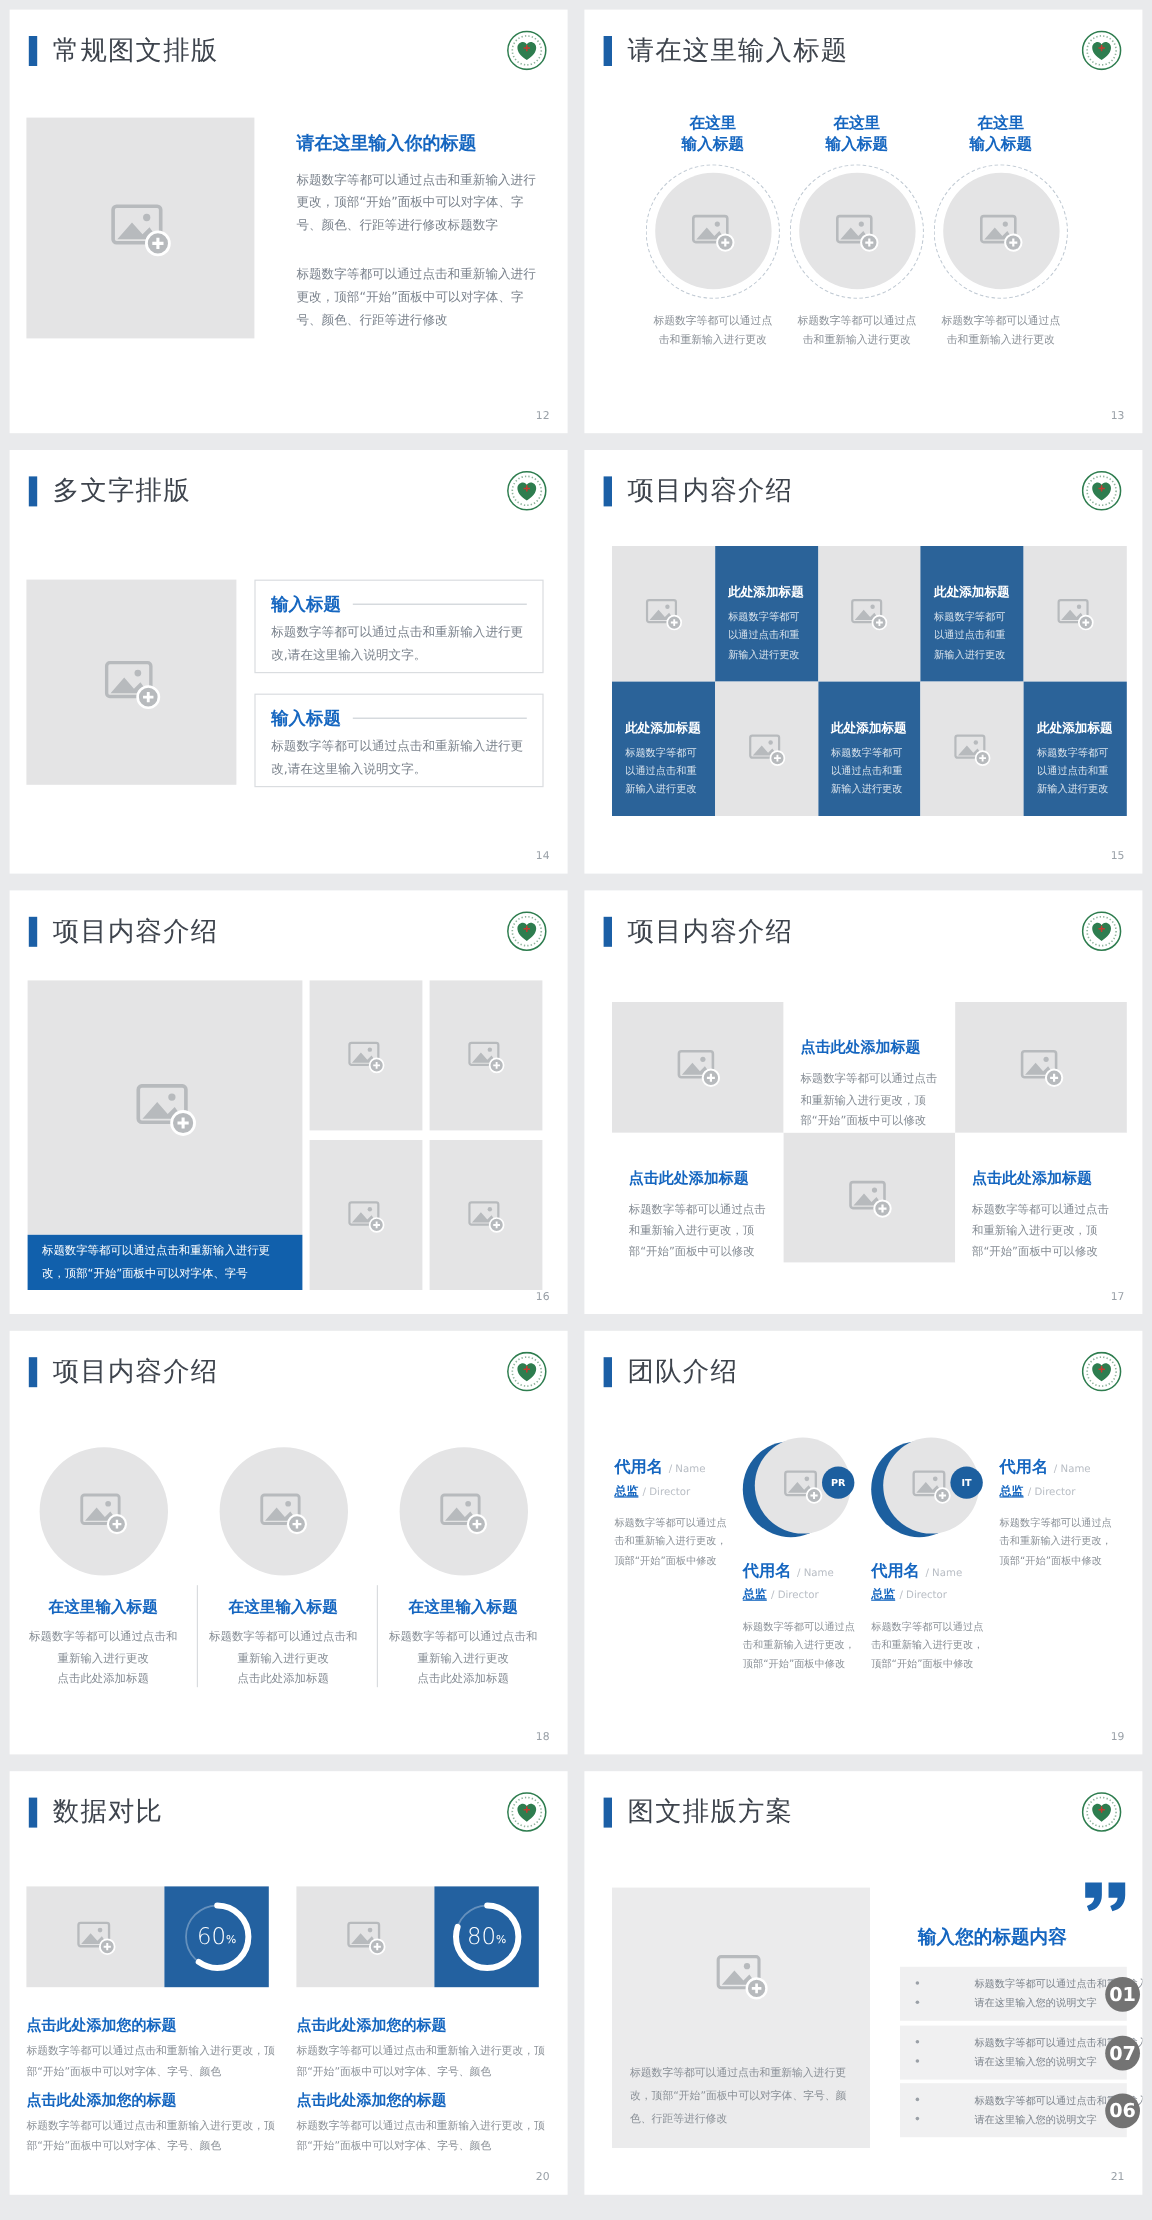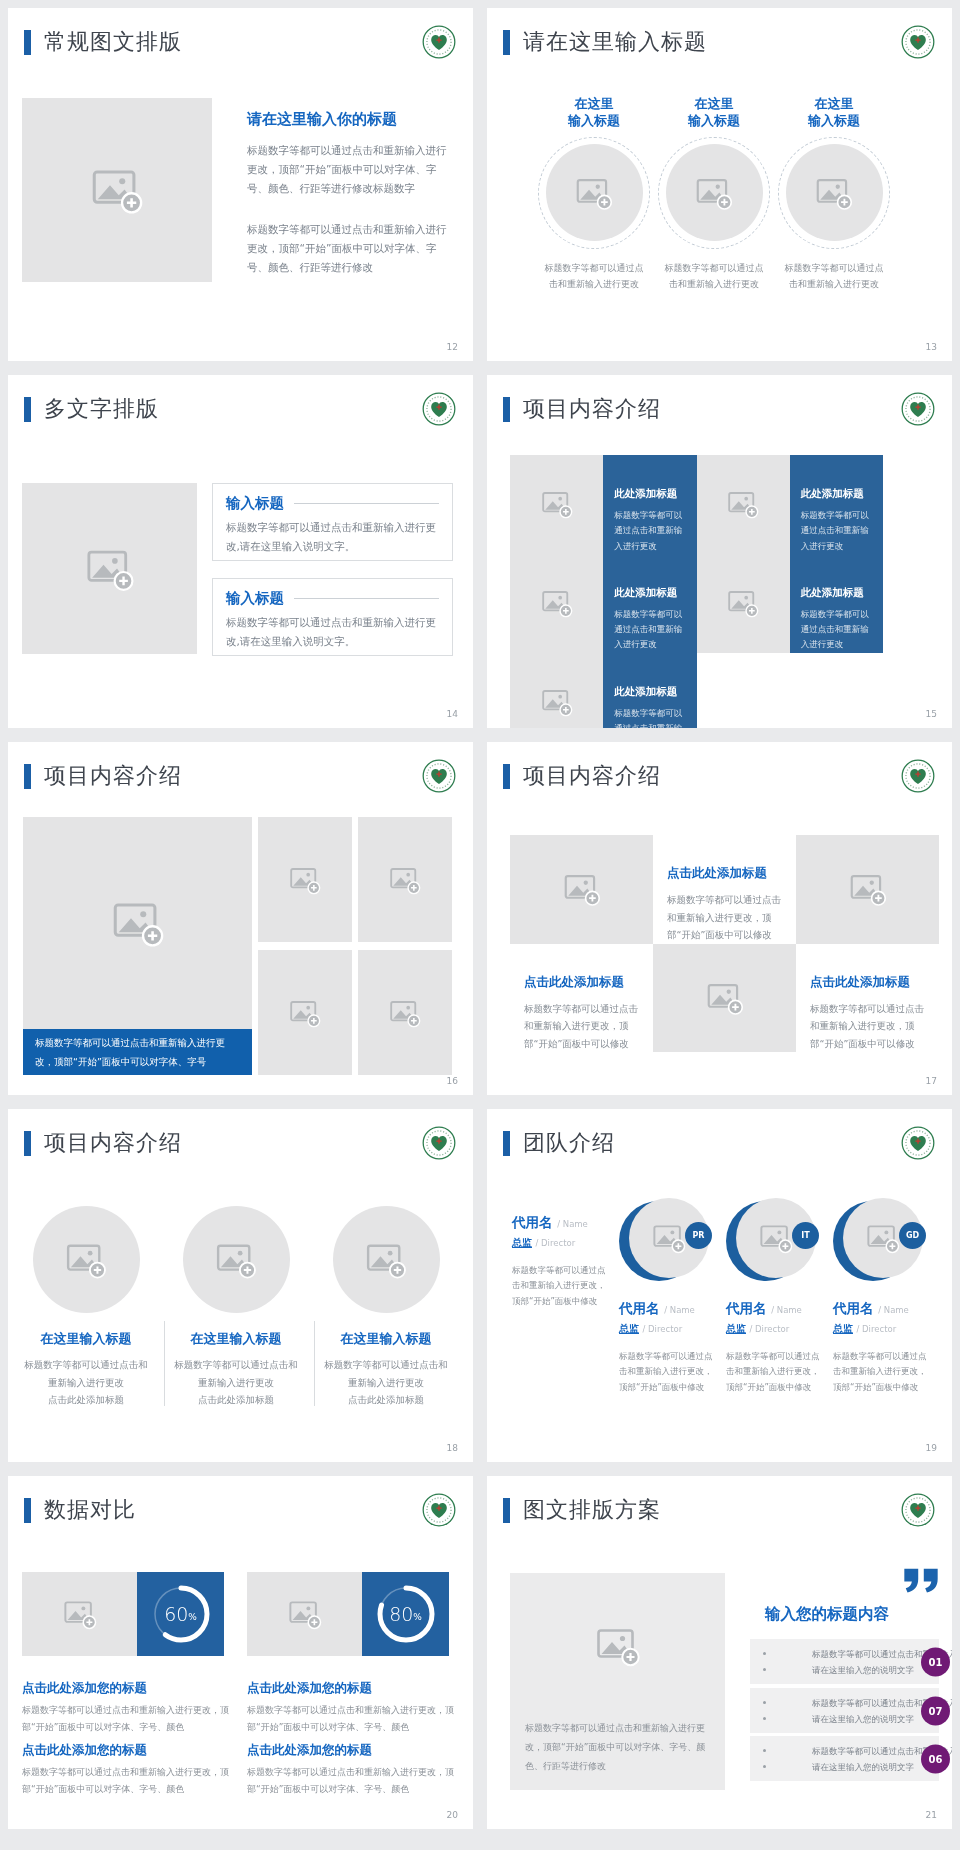--- a/index.html
+++ b/index.html
@@ -44,22 +44,22 @@
   
   .s14-img{position:absolute;left:14px;top:108px;width:175px;height:171px;}
   .s14-box{position:absolute;left:204px;width:241px;border:1px solid #dadde0;box-sizing:border-box;padding:10px 13px 0;}
   .s14-box.b1{top:108px;height:78px;}
   .s14-box.b2{top:203px;height:78px;}
   .s14-hrow{display:flex;align-items:center;}
   .s14-h{font-size:14.5px;white-space:nowrap;}
   .s14-line{flex:1;height:1px;background:#ccd1d6;margin-left:10px;}
   .s14-b{font-size:10.5px;line-height:1.85;color:#7a828c;margin-top:5px;}
   
-  .s15-grid{position:absolute;left:23px;top:80px;width:373px;height:225px;
-            display:grid;grid-template-columns:repeat(4,1fr);grid-template-rows:1fr 1fr;}
+  .s15-grid{position:absolute;left:23px;top:80px;width:429px;height:225px;
+            display:grid;grid-template-columns:repeat(5,1fr);grid-template-rows:1fr 1fr;}
   .s15-blue{background:#2b6399;padding:32px 11px 0;box-sizing:border-box;}
   .s15-bh{font-size:10.5px;font-weight:bold;color:#fff;}
   .s15-bb{font-size:8.5px;line-height:1.8;color:rgba(255,255,255,.82);margin-top:7px;}
   
   .s16-big{position:absolute;left:15px;top:75px;width:229px;}
   .s16-imgzone{height:212px;}
   .s16-cap{height:46px;background:#1160ac;box-sizing:border-box;padding:5px 12px 0;
            color:#fff;font-size:9.5px;line-height:1.95;}
   .s16-grid{position:absolute;left:250px;top:75px;width:194px;height:258px;
             display:grid;grid-template-columns:1fr 1fr;grid-template-rows:1fr 1fr;gap:8px 6px;}
@@ -114,22 +114,22 @@
   .s21-imgzone{flex:1;display:flex;align-items:center;justify-content:center;background:transparent;}
   .s21-cap{padding:0 15px 14px;font-size:9px;line-height:2.1;color:#8a9097;}
   .s21-quote{position:absolute;right:13px;top:92px;width:36px;height:27px;}
   .s21-h{position:absolute;left:278px;top:128px;font-size:15.5px;}
   .s21-row{position:absolute;left:263px;width:189px;height:45px;background:#f0f0f1;box-sizing:border-box;
            padding:7px 34px 0 13px;}
   .s21-row.r1{top:163px;} .s21-row.r2{top:212px;} .s21-row.r3{top:260px;}
   .s21-bl{display:flex;align-items:baseline;font-size:8.5px;line-height:1.9;color:#7c838c;white-space:nowrap;gap:40px;}
   .s21-dot{width:3px;height:3px;border-radius:50%;background:#9aa0a7;margin-right:6px;flex:none;position:relative;top:-2px;}
   .s21-num{position:absolute;right:-11px;top:50%;transform:translateY(-50%);
-           width:29px;height:29px;border-radius:50%;background:#701a75;color:#fff;
-           font-size:10px;font-weight:bold;display:flex;align-items:center;justify-content:center;}
+           width:29px;height:29px;border-radius:50%;background:#737373;color:#fff;
+           font-size:16px;font-weight:bold;display:flex;align-items:center;justify-content:center;}
 </style>
 </head>
 <body>
 
 <svg width="0" height="0" style="position:absolute" aria-hidden="true">
   <defs>
     <symbol id="sym-img" viewBox="0 0 48 48">
       <rect x="4.5" y="8.5" width="34" height="26" rx="2.5" fill="none" stroke="#b7babd" stroke-width="2.6"></rect>
       <circle cx="28.5" cy="16.5" r="2.6" fill="#b7babd"></circle>
       <path d="M7.5 32 L18 20 L25.5 28.5 L30.5 23.5 L36.5 32 Z" fill="#b7babd"></path>
@@ -484,29 +484,20 @@
                   <use href="#sym-img"></use>
                 </svg>
           </div>
           <div class="s19-badge">IT</div>
         </div>
         <div class="s19-name blu"><span>代用名</span> <span class="s19-sfx">/ Name</span></div>
         <div class="s19-role blu"><span class="r">总监</span> <span class="s19-sfx">/ Director</span></div>
         <div class="s19-body">标题数字等都可以通过点击和重新输入进行更改，顶部“开始”面板中修改</div>
       </div>
       <div class="s19-m">
-        <div class="s19-ava">
-          <div class="s19-cres"></div>
-          <div class="ph s19-face">
-            <svg width="36" height="36">
-                  <use href="#sym-img"></use>
-                </svg>
-          </div>
-          <div class="s19-badge">GD</div>
-        </div>
         <div class="s19-name blu"><span>代用名</span> <span class="s19-sfx">/ Name</span></div>
         <div class="s19-role blu"><span class="r">总监</span> <span class="s19-sfx">/ Director</span></div>
         <div class="s19-body">标题数字等都可以通过点击和重新输入进行更改，顶部“开始”面板中修改</div>
       </div>
     </div>
     <span class="pg">19</span>
   </div>
 
   <div class="card">
     <div class="hdr">

